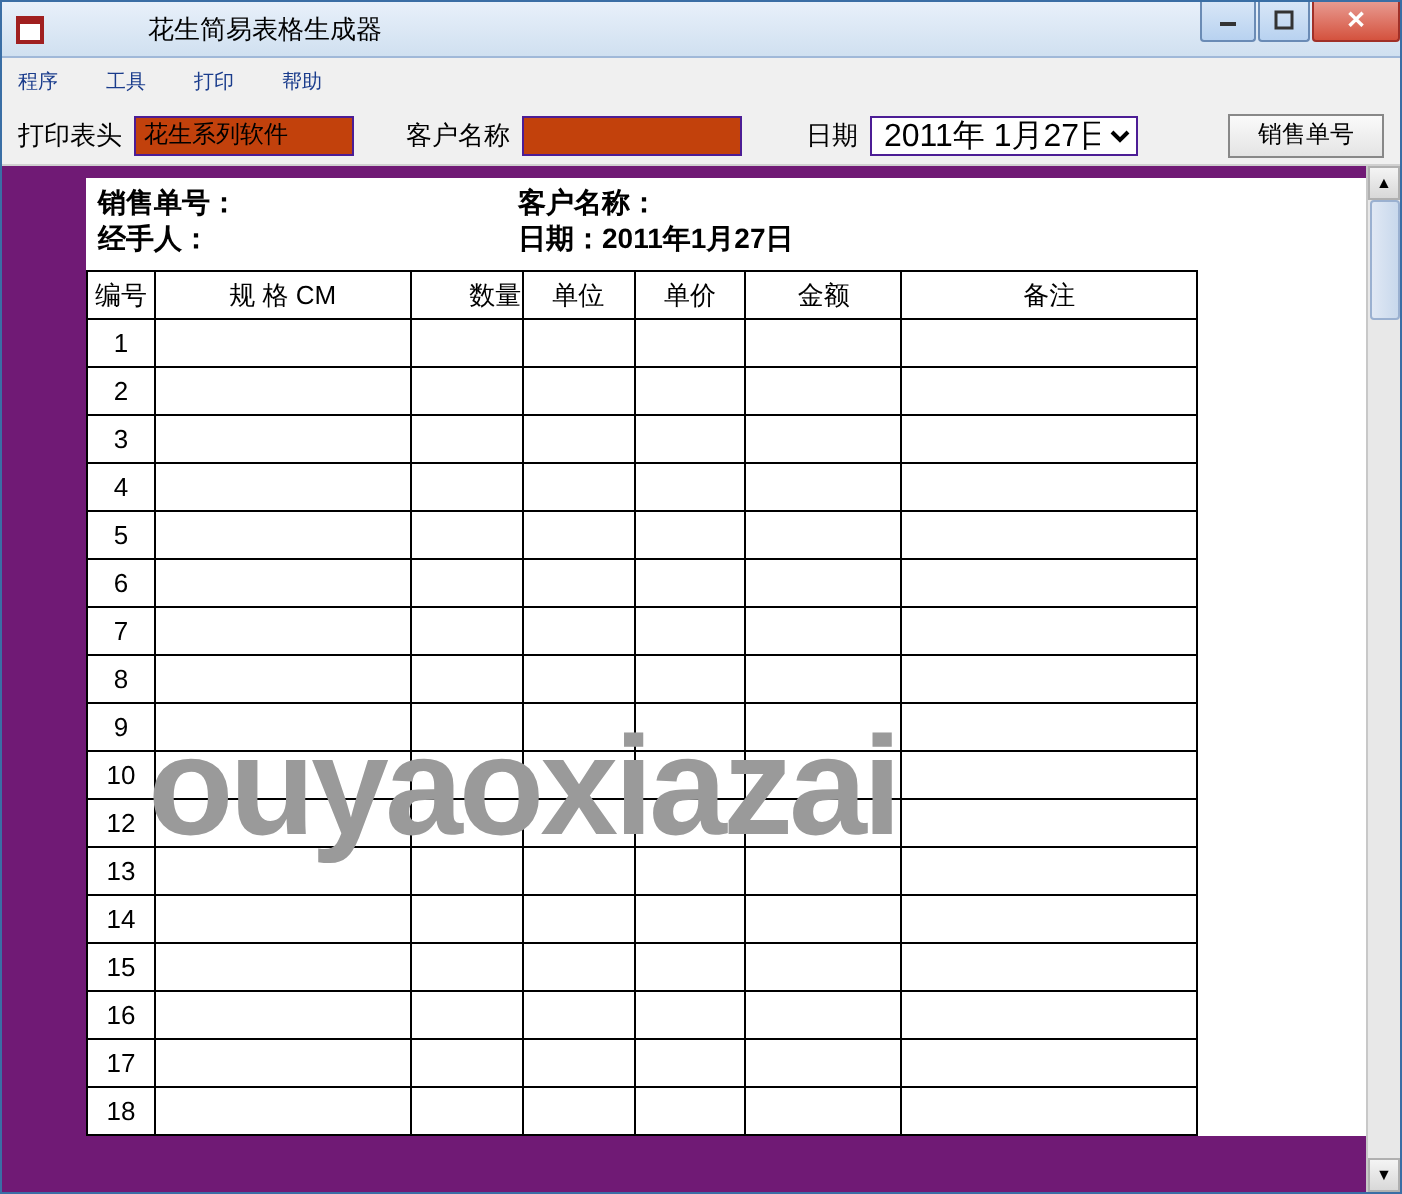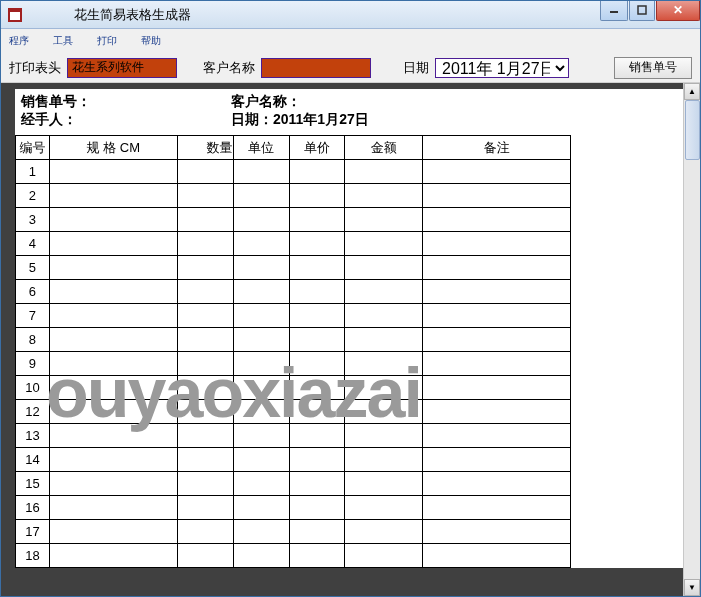--- a/index.html
+++ b/index.html
@@ -12,21 +12,21 @@
 .winbtn { width: 28px; height: 20px; margin-left: 1px; border: 1px solid #6a8bb5; border-top: none; background: linear-gradient(#d8e6f7,#b8d2f0); display: flex; align-items: center; justify-content: center; font-size: 10px; cursor: pointer; border-radius: 0 0 2px 2px; }
 .winbtn.max { width: 26px; }
 .winbtn.close { width: 44px; background: linear-gradient(#e89a90,#d4523e); border-color: #a03028; color: #fff; font-size: 12px; font-weight: bold; }
 .menubar { height: 24px; display: flex; align-items: center; padding: 0 8px; gap: 24px; background: #f0f0f0; }
 .menubar span { color: #1a3c8c; font-size: 10px; cursor: pointer; }
 .toolbar { height: 30px; display: flex; align-items: center; padding: 0 8px; gap: 6px; background: #f0f0f0; border-bottom: 1px solid #d0d0d0; }
 .toolbar .lbl { font-size: 13px; color: #000; }
 .toolbar input[type=text] { height: 20px; border: 1px solid #4c1d95; padding: 0 4px; font-size: 12px; background: #c2410c; }
 .toolbar select { height: 20px; border: 1px solid #4c1d95; font-size: 16px; background: #fff; padding: 0 2px; }
 .toolbar button { height: 22px; padding: 0 14px; border: 1px solid #888; background: linear-gradient(#fafafa,#e4e4e4); font-size: 12px; cursor: pointer; }
-.client { position: relative; height: calc(100% - 82px); background: #404040; display: flex; }
+.client { position: relative; height: calc(100% - 82px); background: #701a75; display: flex; padding-left: 28px; }
 .docarea { flex: 1; overflow: hidden; position: relative; padding: 6px 0 0 14px; }
 .scrollbar { width: 17px; background: #e8e8e8; border-left: 1px solid #c8c8c8; position: relative; }
 .scrollbar .up, .scrollbar .down { height: 17px; background: linear-gradient(#f4f4f4,#d8d8d8); border: 1px solid #b0b0b0; display: flex; align-items: center; justify-content: center; font-size: 8px; }
 .scrollbar .down { position: absolute; bottom: 0; width: 100%; }
 .scrollbar .thumb { position: absolute; top: 17px; width: 15px; left: 1px; height: 60px; background: linear-gradient(90deg,#e0e8f4,#c8d8ec); border: 1px solid #9ab0d0; border-radius: 2px; }
 .doc { background: #fff; }
 .doc-head { font-size: 14px; font-weight: bold; padding: 4px 6px; }
 .doc-head .row { display: flex; }
 .doc-head .row > div:first-child { width: 210px; }
 table { border-collapse: collapse; width: 556px; margin-top: 2px; }

